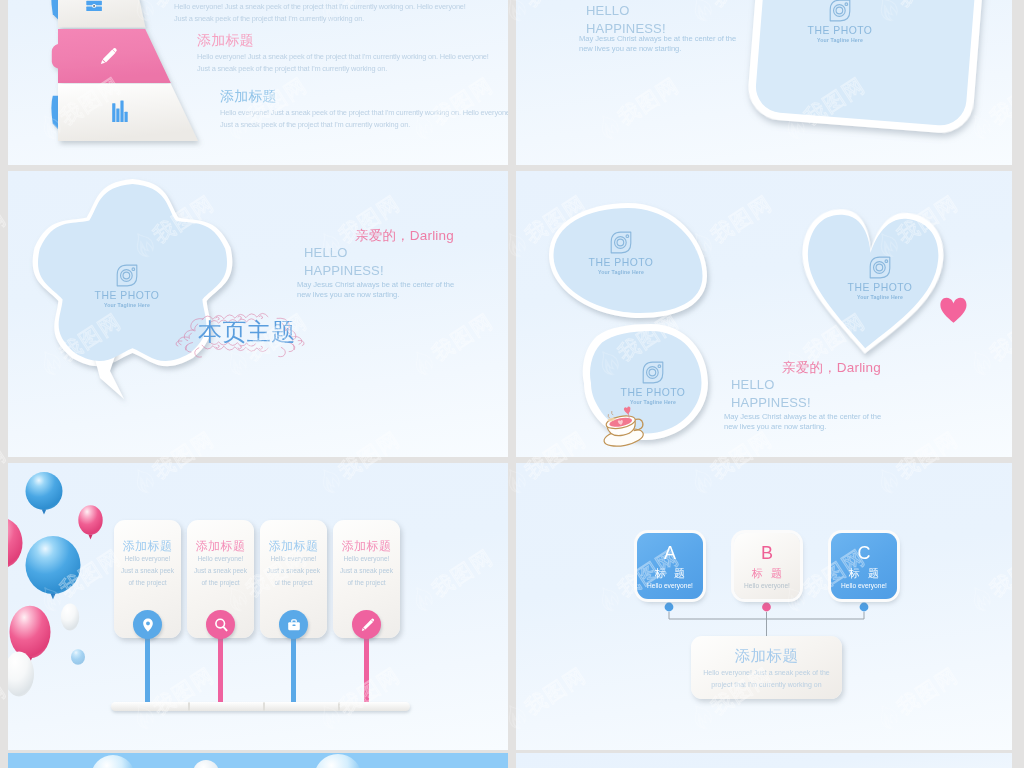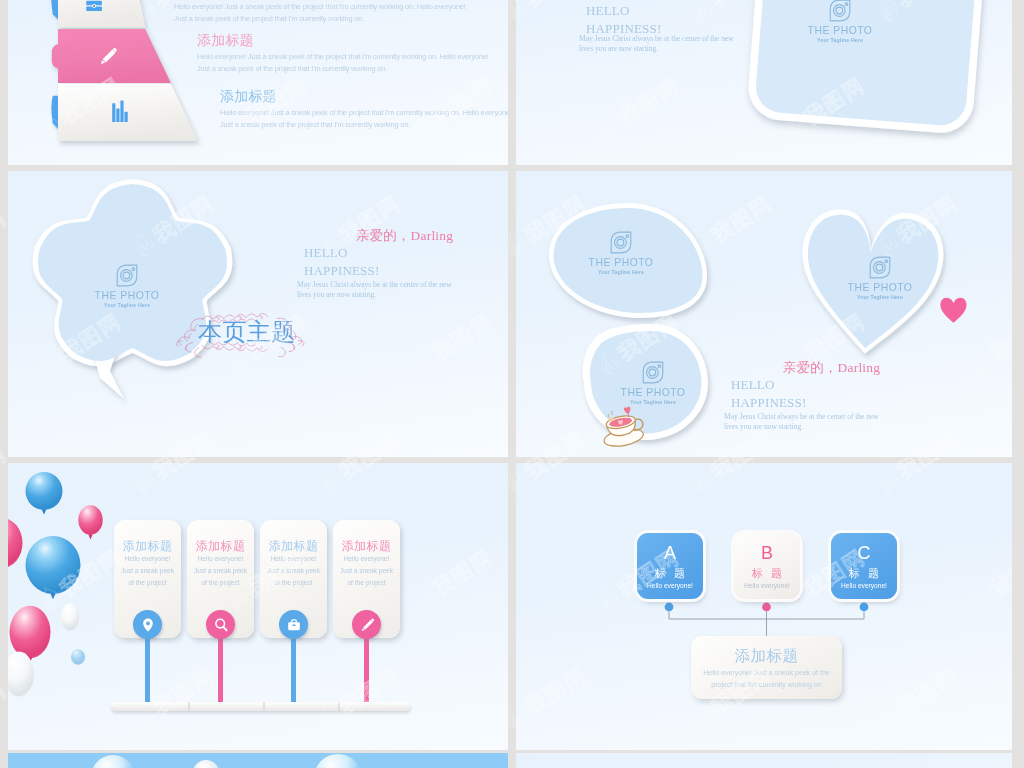--- a/index.html
+++ b/index.html
@@ -29,21 +29,21 @@
            font-weight:400;display:flex;align-items:center;gap:3px;
            -webkit-text-stroke:1.05px rgba(255,255,255,.40);}
   .wm-flame{width:23px;height:28px;flex:0 0 auto;opacity:.33;}
 
   
   .logo{text-align:center;color:#8bb8dd;}
   .logo .lg-t{font-size:10.4px;letter-spacing:.5px;line-height:11px;margin-top:-2px;font-weight:400;}
   .logo .lg-s{font-size:5.2px;letter-spacing:.15px;font-weight:700;margin-top:0.5px;line-height:6px;}
 
   
-  .hh{position:absolute;font-family:Liberation Serif, serif;}
+  .hh{position:absolute;}
   .hh .hh1,.hh .hh2{font-size:13px;color:#a9c9e3;letter-spacing:.17px;line-height:18px;font-weight:400;white-space:nowrap;padding-left:7px;}
   .hh .hh3{font-size:7.6px;color:#a9c9e3;line-height:9.8px;font-weight:400;margin-top:-4px;width:158px;letter-spacing:-0.05px;}
   .darling{font-size:13.5px;color:#ee7ea6;letter-spacing:.2px;line-height:16px;padding-left:5px;white-space:nowrap;text-align:center;}
 
   
   #s2 .s2-card{position:absolute;left:229px;top:115px;overflow:visible;}
   #s2 .s2-logo{position:absolute;left:264px;top:119px;width:120px;}
   #s2 .s2-hh{left:63px;top:123px;width:200px;}
 
   

